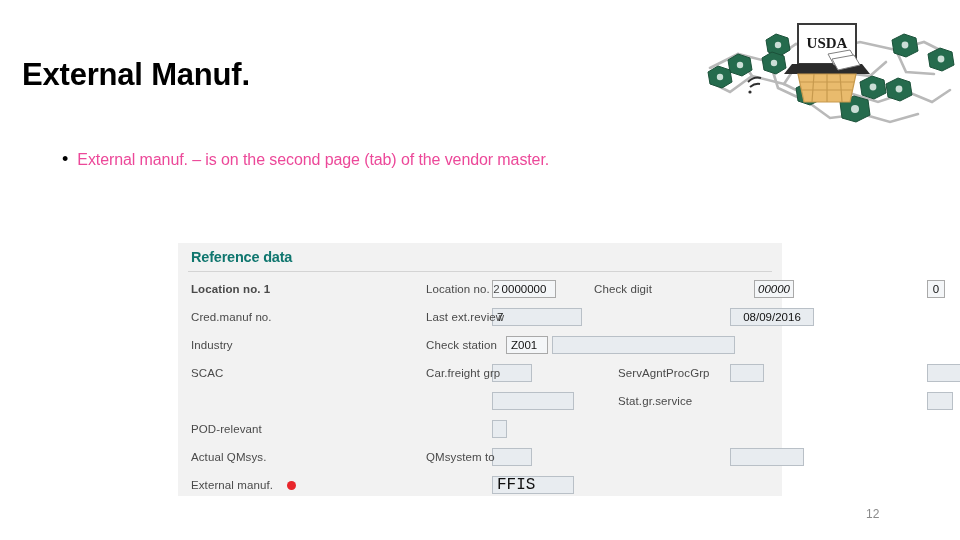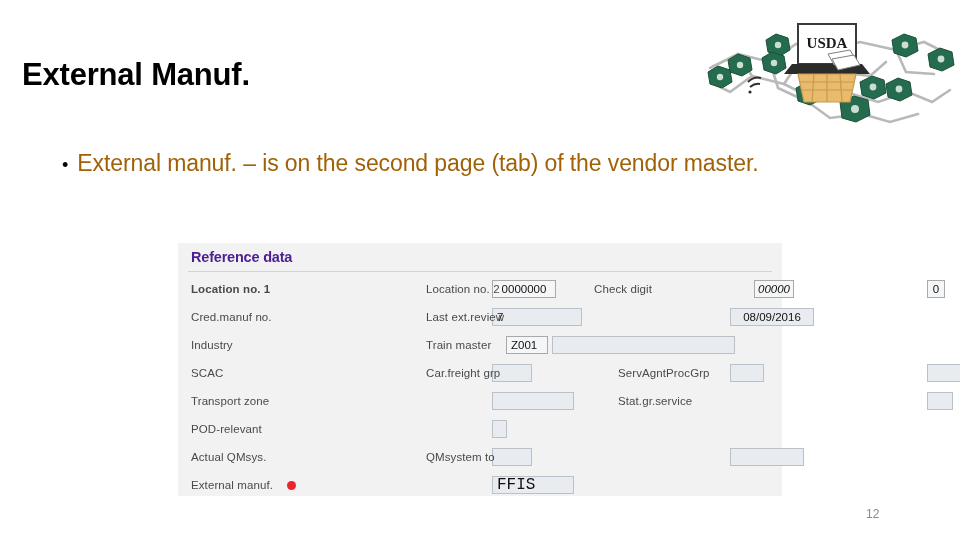--- a/index.html
+++ b/index.html
@@ -38,22 +38,22 @@
     align-items: baseline;
     gap: 9px;
     white-space: nowrap;
   }
   .bullet-dot {
     font-size: 18px;
     line-height: 1;
     color: #000;
   }
   .bullet-text {
-    font-size: 23px;
-    color: #a16207;
+    font-size: 16px;
+    color: #ec4899;
     letter-spacing: -0.1px;
   }
 
   
   .usda-graphic {
     position: absolute;
     left: 700px;
     top: 6px;
     width: 256px;
     height: 124px;
@@ -78,21 +78,21 @@
     height: 253px;
     background: #f2f2f2;
     box-sizing: border-box;
   }
   .sap-header {
     position: absolute;
     left: 13px;
     top: 6px;
     font-size: 14.5px;
     font-weight: 700;
-    color: #4c1d95;
+    color: #0f766e;
     letter-spacing: -0.2px;
   }
   .sap-header-rule {
     position: absolute;
     left: 10px;
     top: 28px;
     width: 584px;
     height: 1px;
     background: #d4d4d4;
   }
@@ -237,33 +237,32 @@
       </div>
       <div class="sap-row" style="top: 60px;">
         <div class="fld-label" style="left: 13px;">Cred.manuf no.</div>
         <div class="fld-box " style="left: 302px; width: 90px;">7</div>
         <div class="fld-label" style="left: 248px;">Last ext.review</div>
         <div class="fld-box center" style="left: 540px; width: 84px;">08/09/2016</div>
       </div>
       <div class="sap-row" style="top: 88px;">
         <div class="fld-label" style="left: 13px;">Industry</div>
         <div class="fld-box white" style="left: 316px; width: 42px;">Z001</div>
-        <div class="fld-label" style="left: 248px;">Train master</div>
+        <div class="fld-label" style="left: 248px;">Check station</div>
         <div class="fld-box " style="left: 362px; width: 183px;"></div>
       </div>
       <div class="sap-row" style="top: 116px;">
         <div class="fld-label" style="left: 13px;">SCAC</div>
         <div class="fld-box " style="left: 302px; width: 40px;"></div>
         <div class="fld-label" style="left: 248px;">Car.freight grp</div>
         <div class="fld-box " style="left: 540px; width: 34px;"></div>
         <div class="fld-label" style="left: 440px;">ServAgntProcGrp</div>
         <div class="fld-box " style="left: 737px; width: 34px;"></div>
       </div>
       <div class="sap-row" style="top: 144px;">
-        <div class="fld-label" style="left: 13px;">Transport zone</div>
         <div class="fld-box " style="left: 302px; width: 82px;"></div>
         <div class="fld-label" style="left: 440px;">Stat.gr.service</div>
         <div class="fld-box " style="left: 737px; width: 26px;"></div>
       </div>
       <div class="sap-row" style="top: 172px;">
         <div class="fld-label" style="left: 13px;">POD-relevant</div>
         <div class="fld-box " style="left: 302px; width: 15px;"></div>
       </div>
       <div class="sap-row" style="top: 200px;">
         <div class="fld-label" style="left: 13px;">Actual QMsys.</div>

